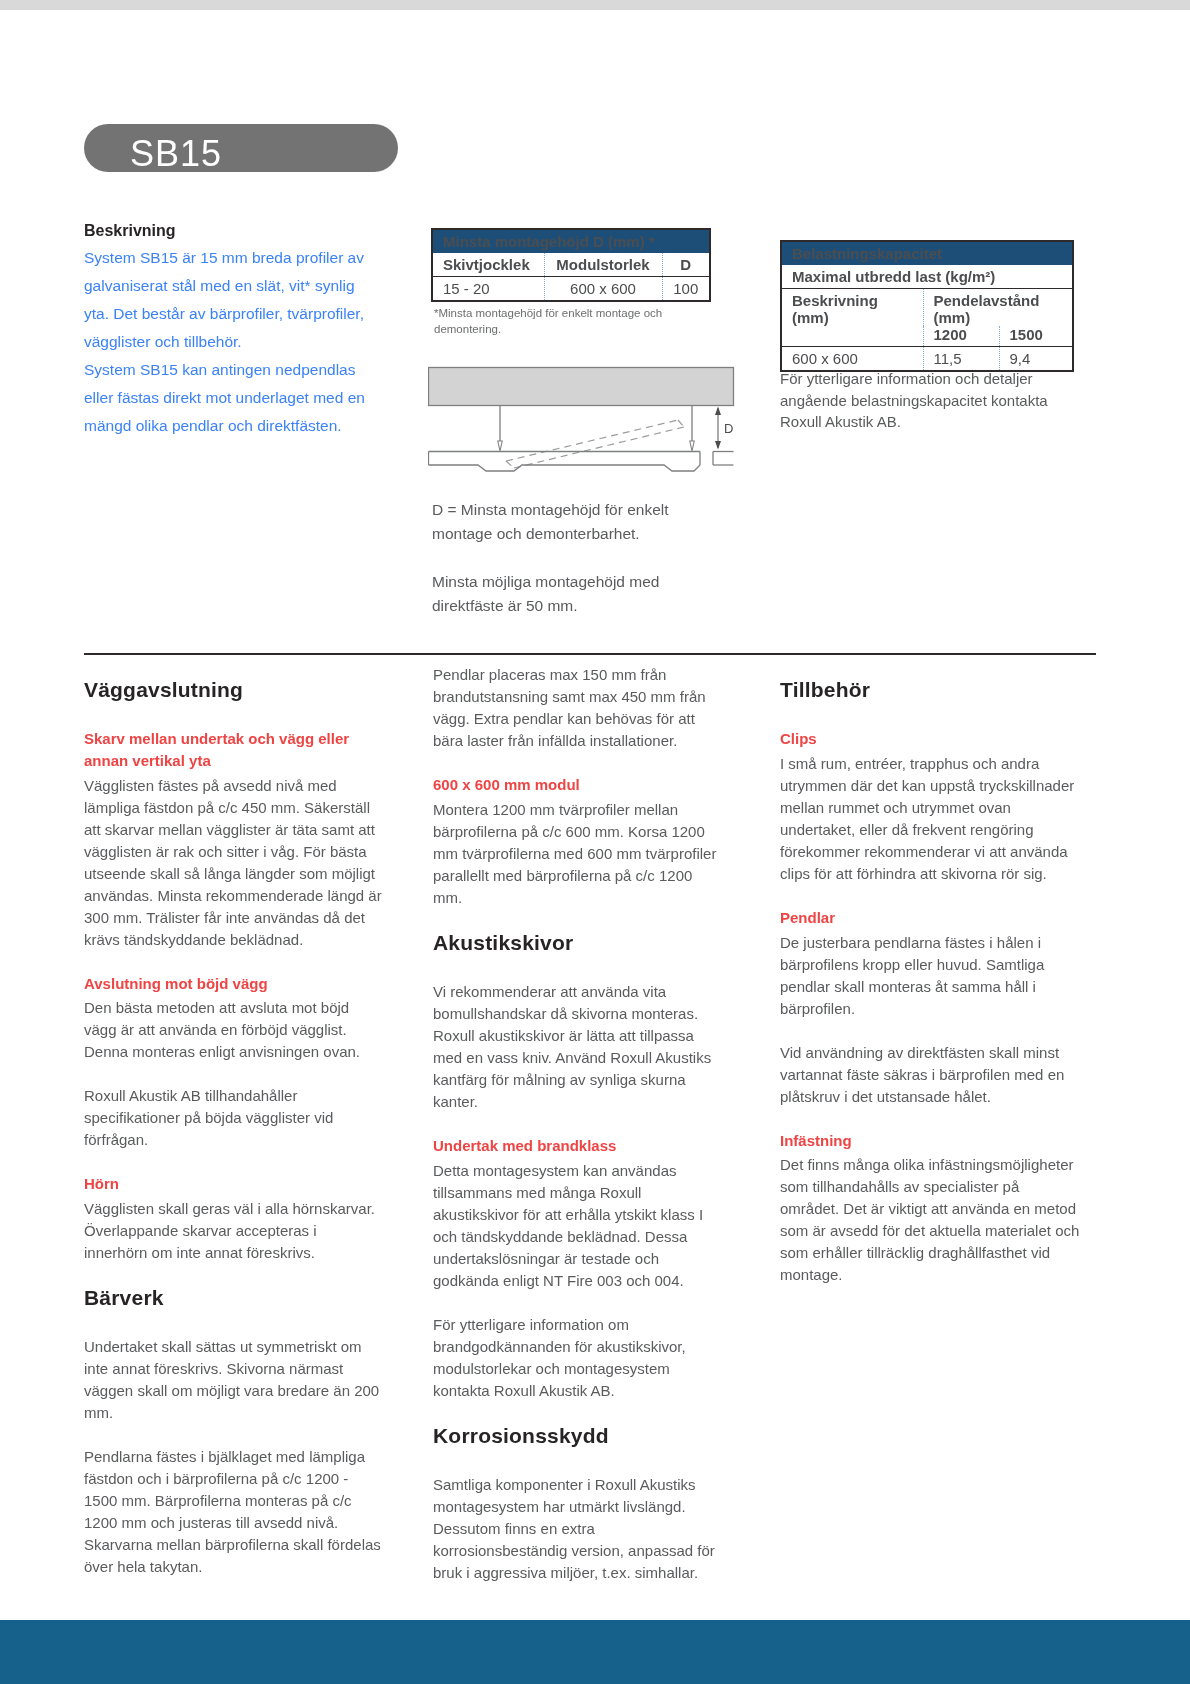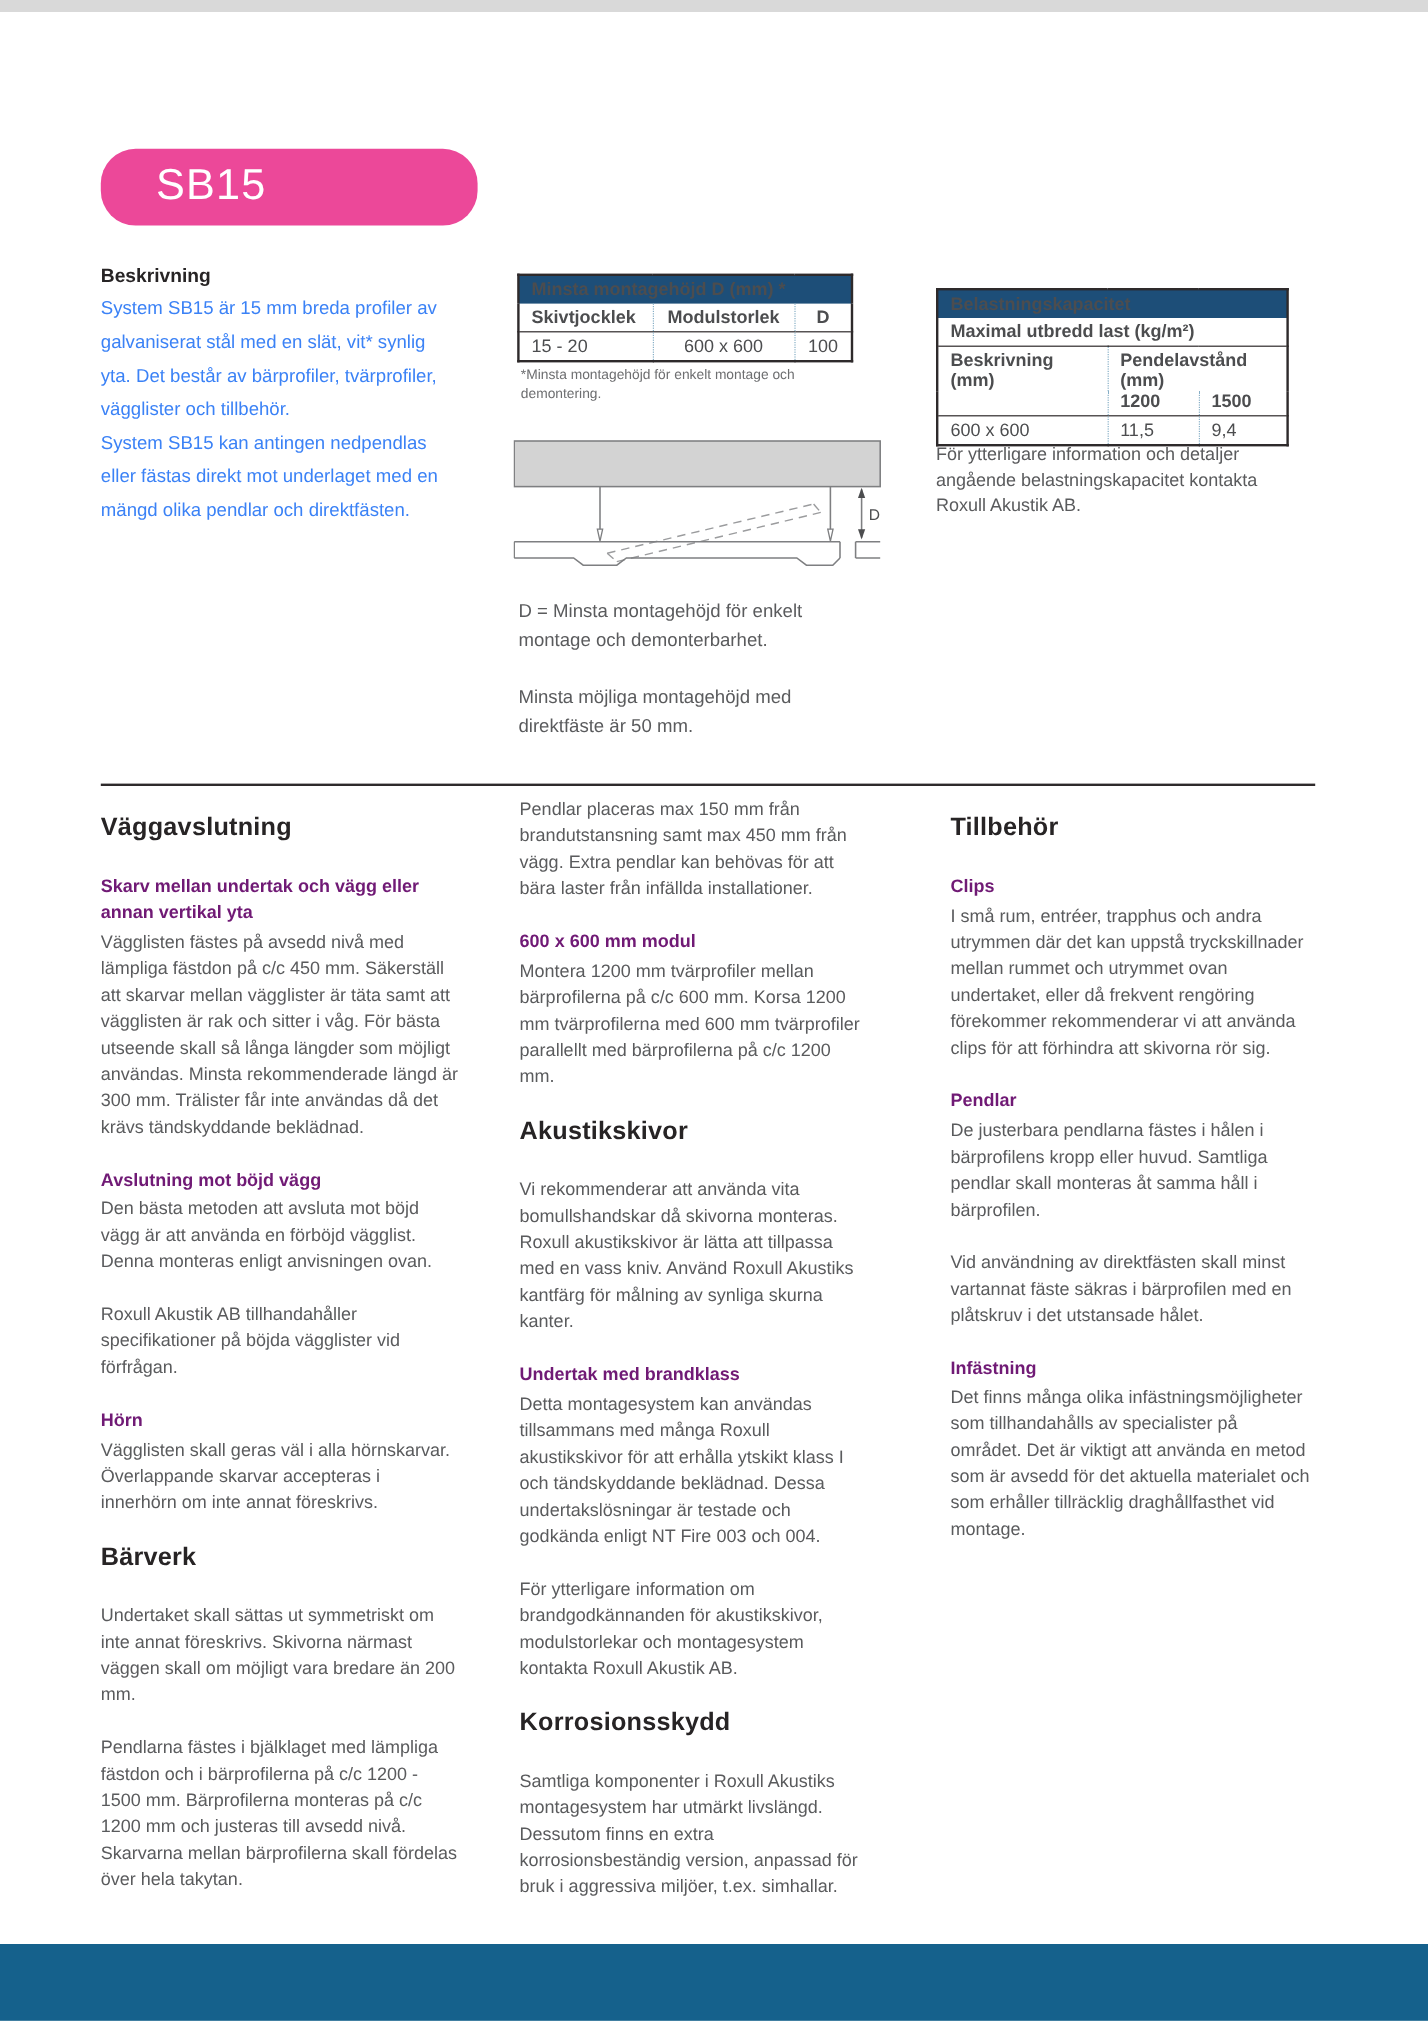--- a/index.html
+++ b/index.html
@@ -4,21 +4,21 @@
 <style>
   html,body{margin:0;padding:0;}
   body{
     width:1190px;height:1684px;position:relative;background:#ffffff;
     font-family:"Liberation Sans", sans-serif;overflow:hidden;color:#5a5b5d;
   }
   .abs{position:absolute;}
   
   .top-strip{left:0;top:0;width:1190px;height:10px;background:#d9d9d9;}
   
-  .badge{left:84px;top:124px;width:314px;height:64px;background:#ec4899;border-radius:29px;}
+  .badge{left:84px;top:124px;width:314px;height:48px;background:#737373;border-radius:29px;}
   .badge span{display:block;padding:9px 0 0 46px;font-size:36px;font-weight:400;color:#ffffff;letter-spacing:1px;}
   
   .intro{left:84px;top:222px;width:298px;}
   .intro .head{font-size:16px;font-weight:700;color:#272425;margin:0 0 4px;}
   .intro p{font-size:15.5px;line-height:28px;color:#3b82f6;margin:0;}
   
   table.dtable{border-collapse:collapse;border:2px solid #2e2a2b;background:#fff;table-layout:fixed;}
   table.dtable td{font-size:15px;padding:3px 10px;color:#4c4d4f;vertical-align:top;}
   td.t-title{background:#1d4e78;color:#ffffff;font-weight:700;padding:4px 10px;}
   td.t-head{font-weight:700;color:#272425;}
@@ -31,27 +31,27 @@
   .footnote{left:434px;top:305px;width:270px;font-size:11.5px;line-height:16px;color:#6d6e70;}
   .tbl2-note{left:780px;top:368px;width:302px;font-size:15px;line-height:21.5px;color:#5a5b5d;}
   
   .cap1{left:432px;top:498px;width:290px;font-size:15.5px;line-height:24px;color:#5a5b5d;}
   .cap2{left:432px;top:570px;width:290px;font-size:15.5px;line-height:24px;color:#5a5b5d;}
   
   .rule{left:84px;top:653px;width:1012px;height:2px;background:#2e2a2b;}
   
   .bodycol{top:678px;}
   .bodycol .sec-h1{font-size:21px;font-weight:700;color:#272425;margin:0 0 26px;letter-spacing:0.2px;}
-  .bodycol .sub-h2{font-size:15px;font-weight:700;color:#701a75;margin:0 0 3px;line-height:1.45;}
+  .bodycol .sub-h2{font-size:15px;font-weight:700;color:#ef4444;margin:0 0 3px;line-height:1.45;}
   .bodycol p.bp{font-size:15px;color:#5a5b5d;margin:0 0 22px;line-height:22px;}
   .mt-sm{margin-top:12px;}
   .mt-lg{margin-top:36px;}
   .col1{left:84px;width:300px;}
   .col2{left:433px;width:288px;top:664px;}
-  .col3{left:780px;width:300px;margin-left:12px;}
+  .col3{left:780px;width:300px;}
   
   .footer{left:0;top:1620px;width:1190px;height:64px;background:#15618c;}
   svg .ln{stroke:#7e7f81;stroke-width:1.3;fill:none;}
   svg .dash{stroke:#9b9c9e;stroke-width:1.2;fill:none;stroke-dasharray:7 5;}
 </style>
 </head>
 <body>
 
 <div class="abs top-strip"></div>
 

